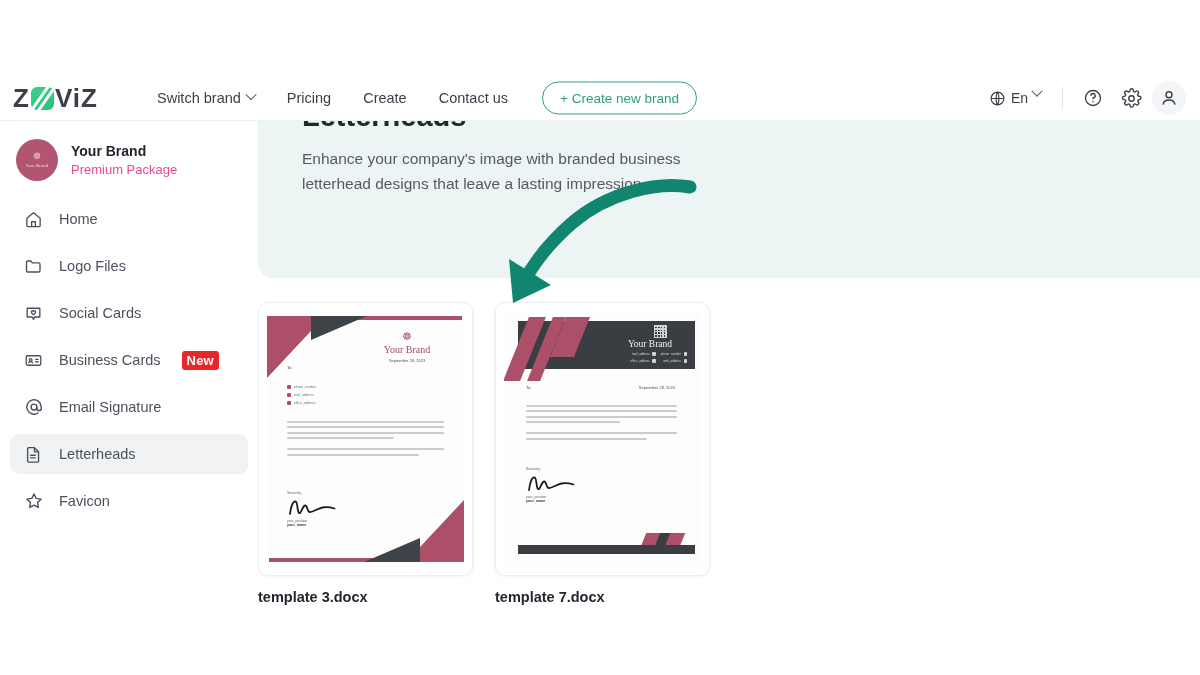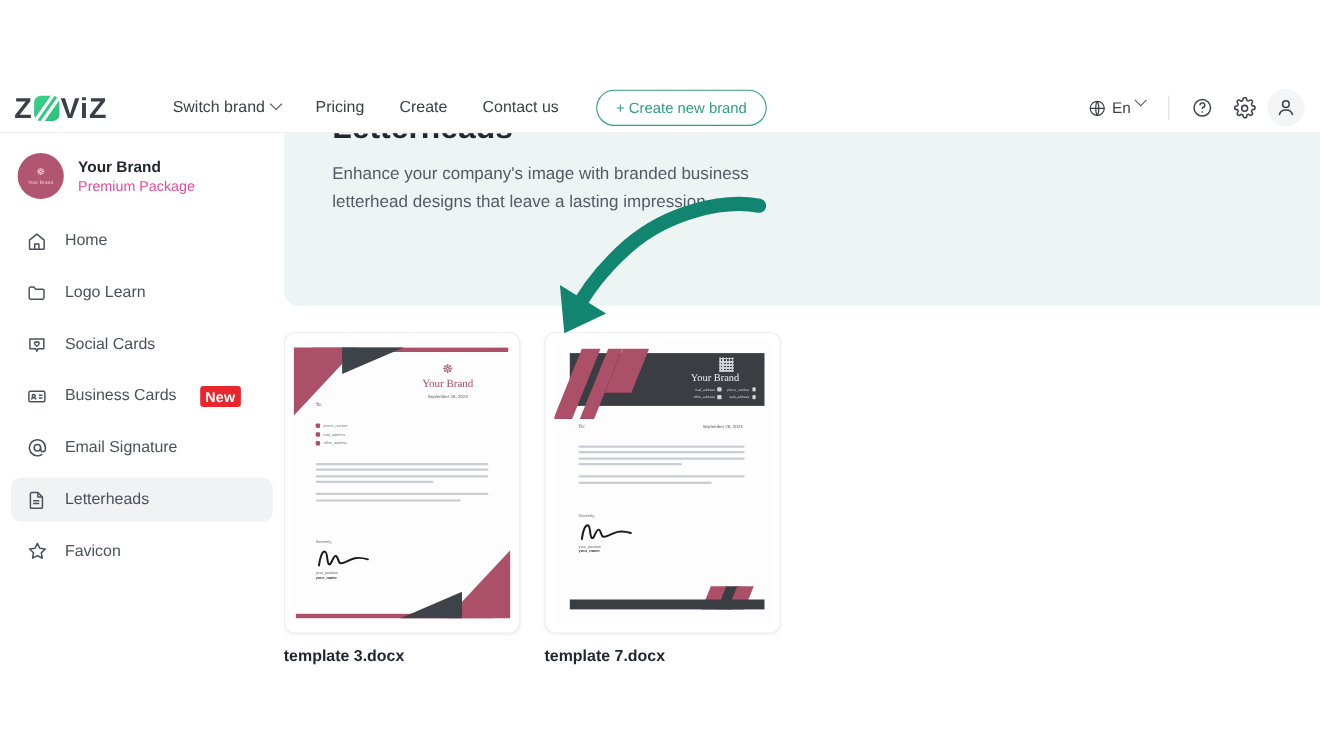--- a/index.html
+++ b/index.html
@@ -348,21 +348,21 @@
       </span>
       <span>Home</span>
     </div>
 
     <div class="nav-item">
       <span class="ico">
         <svg width="19" height="19" viewBox="0 0 24 24" fill="none" stroke="#4b515c" stroke-width="1.7" stroke-linejoin="round">
           <path d="M3.2 6.6a1.6 1.6 0 0 1 1.6-1.6h3.7l2 2.4h8.1a1.6 1.6 0 0 1 1.6 1.6v8.4a1.6 1.6 0 0 1-1.6 1.6H4.8a1.6 1.6 0 0 1-1.6-1.6z"></path>
         </svg>
       </span>
-      <span>Logo Learn</span>
+      <span>Logo Files</span>
     </div>
 
     <div class="nav-item">
       <span class="ico">
         <svg width="19" height="19" viewBox="0 0 24 24" fill="none" stroke="#4b515c" stroke-width="1.7" stroke-linejoin="round">
           <path d="M4 5.4h16v11H13.4L12 19.4l-1.4-3H4z"></path>
           <path d="M12 13.6s-2.7-1.8-2.7-3.5a1.5 1.5 0 0 1 2.7-.9 1.5 1.5 0 0 1 2.7.9c0 1.7-2.7 3.5-2.7 3.5z"></path>
         </svg>
       </span>
       <span>Social Cards</span>

